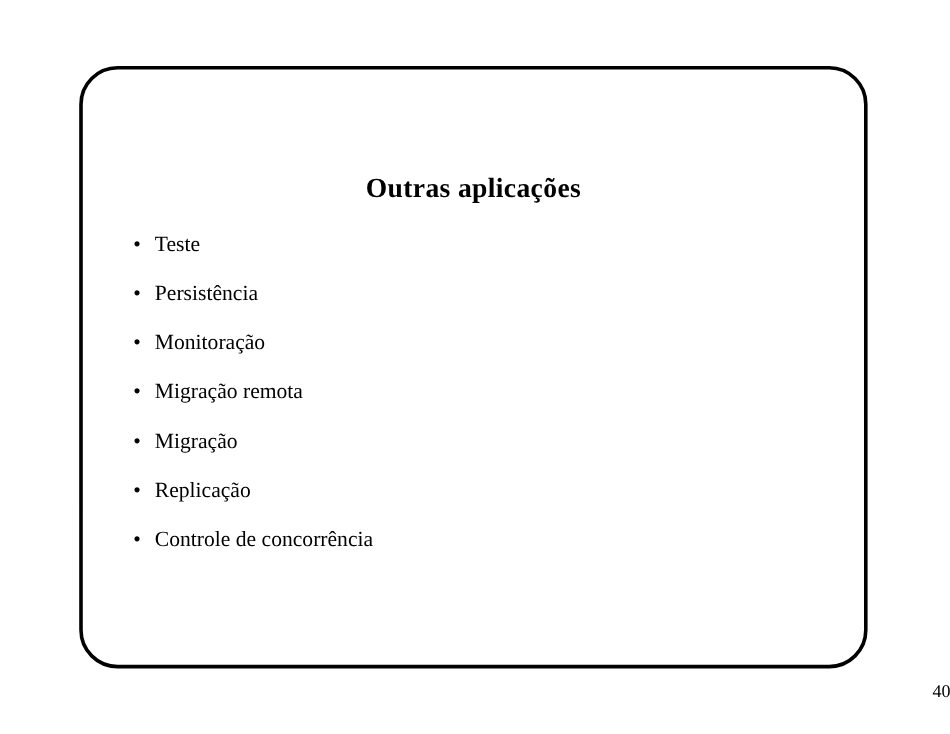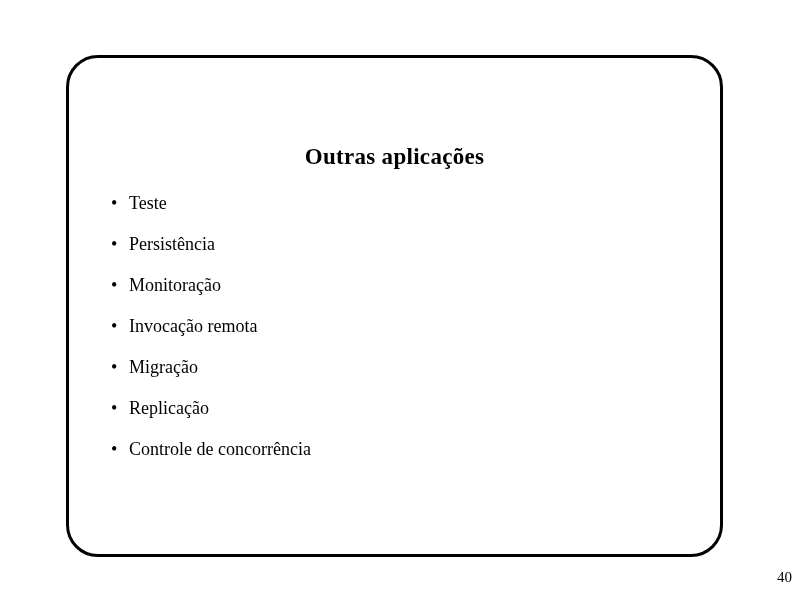--- a/index.html
+++ b/index.html
@@ -81,21 +81,21 @@
       <li class="bullet-item">
         <span class="bullet-marker">•</span>
         <span class="bullet-label">Persistência</span>
       </li>
       <li class="bullet-item">
         <span class="bullet-marker">•</span>
         <span class="bullet-label">Monitoração</span>
       </li>
       <li class="bullet-item">
         <span class="bullet-marker">•</span>
-        <span class="bullet-label">Invocação remota</span>
+        <span class="bullet-label">Migração remota</span>
       </li>
       <li class="bullet-item">
         <span class="bullet-marker">•</span>
         <span class="bullet-label">Migração</span>
       </li>
       <li class="bullet-item">
         <span class="bullet-marker">•</span>
         <span class="bullet-label">Replicação</span>
       </li>
       <li class="bullet-item">

